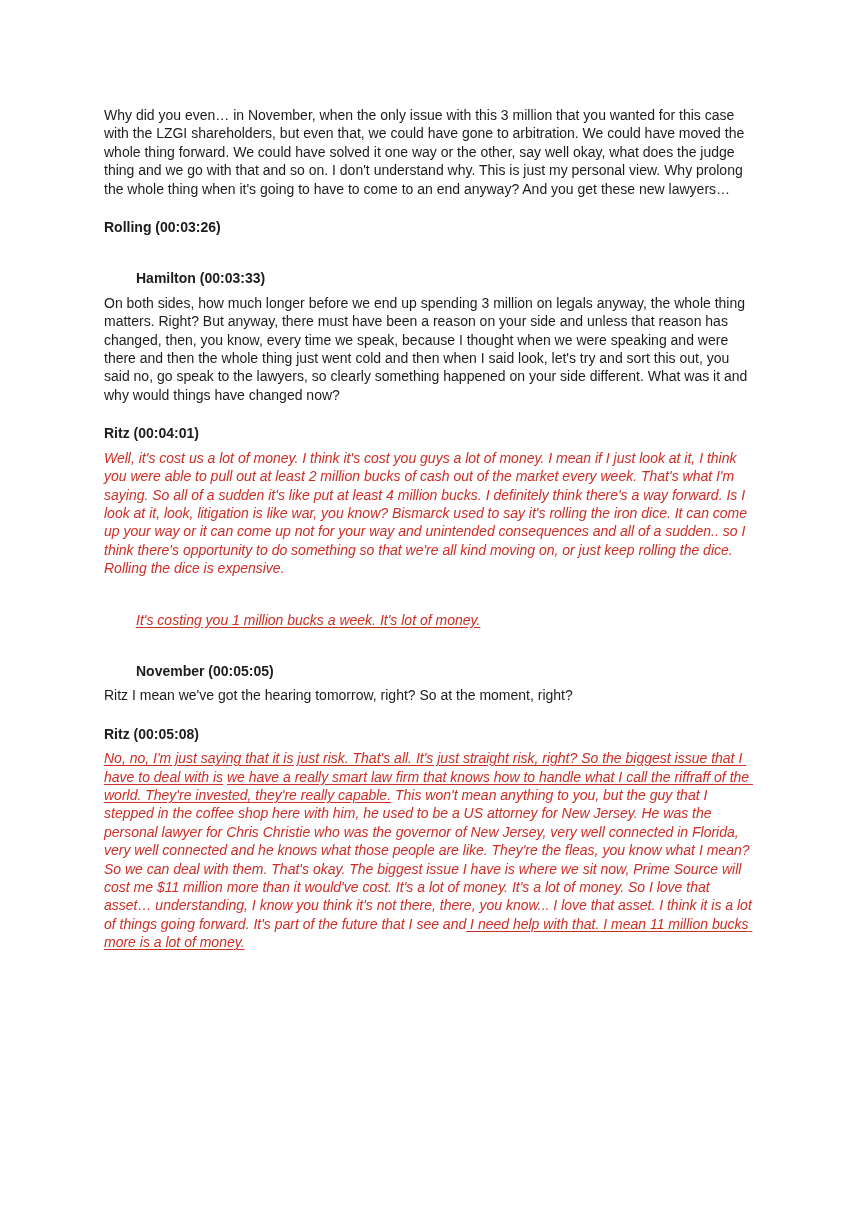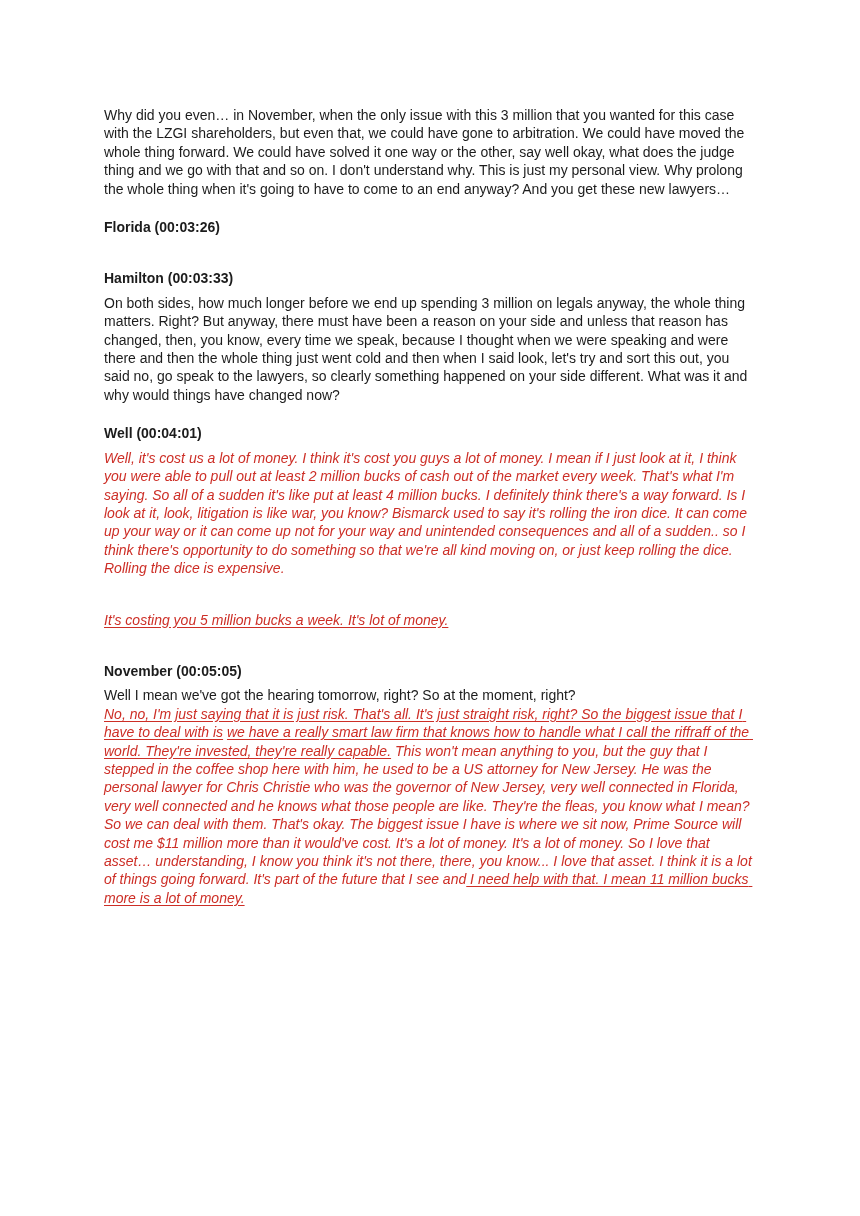--- a/index.html
+++ b/index.html
@@ -28,42 +28,44 @@
     margin: 0;
     white-space: pre-wrap;
   }
   .block-heading {
     margin: 20px 0 6px 0;
     font-weight: bold;
     color: var(--ink, #000000);
   }
   .extra-space {
     margin-top: 33px;
+    margin-left: 32px;
   }
   .content > :first-child {
     margin-top: 0;
   }
   .red {
     color: var(--red, #cd2e26);
     font-style: italic;
   }
   .underline {
     text-decoration: underline;
     text-underline-offset: 2px;
   }
 </style>
 </head>
 <body>
 
 <div class="page">
   <div class="content">
       <div class="block-paragraph"><span>Why did you even… in November, when the only issue with this 3 million that you wanted for this case with the LZGI shareholders, but even that, we could have gone to arbitration. We could have moved the whole thing forward. We could have solved it one way or the other, say well okay, what does the judge thing and we go with that and so on. I don't understand why. This is just my personal view. Why prolong the whole thing when it's going to have to come to an end anyway? And you get these new lawyers…</span></div>
-      <div class="block-heading">Florida (00:03:26)</div>
+      <div class="block-heading">Rolling (00:03:26)</div>
       <div class="extra-space block-heading">Hamilton (00:03:33)</div>
       <div class="block-paragraph"><span>On both sides, how much longer before we end up spending 3 million on legals anyway, the whole thing matters. Right? But anyway, there must have been a reason on your side and unless that reason has changed, then, you know, every time we speak, because I thought when we were speaking and were there and then the whole thing just went cold and then when I said look, let's try and sort this out, you said no, go speak to the lawyers, so clearly something happened on your side different. What was it and why would things have changed now?</span></div>
-      <div class="block-heading">Well (00:04:01)</div>
+      <div class="block-heading">Ritz (00:04:01)</div>
       <div class="block-paragraph"><span class="red">Well, it's cost us a lot of money. I think it's cost you guys a lot of money. I mean if I just look at it, I think you were able to pull out at least 2 million bucks of cash out of the market every week. That's what I'm saying. So all of a sudden it's like put at least 4 million bucks. I definitely think there's a way forward. Is I look at it, look, litigation is like war, you know? Bismarck used to say it's rolling the iron dice. It can come up your way or it can come up not for your way and unintended consequences and all of a sudden.. so I think there's opportunity to do something so that we're all kind moving on, or just keep rolling the dice. Rolling the dice is expensive.</span></div>
-      <div class="extra-space block-paragraph"><span class="red underline">It's costing you 5 million bucks a week. It's lot of money.</span></div>
+      <div class="extra-space block-paragraph"><span class="red underline">It's costing you 1 million bucks a week. It's lot of money.</span></div>
       <div class="extra-space block-heading">November (00:05:05)</div>
-      <div class="block-paragraph"><span>Well I mean we've got the hearing tomorrow, right? So at the moment, right?</span></div>
+      <div class="block-paragraph"><span>Ritz I mean we've got the hearing tomorrow, right? So at the moment, right?</span></div>
+      <div class="block-heading">Ritz (00:05:08)</div>
       <div class="block-paragraph"><span class="red underline">No, no, I'm just saying that it is just risk. That's all. It's just straight risk, right? So the biggest issue that I have to deal with is</span><span class="red"> </span><span class="red underline">we have a really smart law firm that knows how to handle what I call the riffraff of the world. They're invested, they're really capable.</span><span class="red"> This won't mean anything to you, but the guy that I stepped in the coffee shop here with him, he used to be a US attorney for New Jersey. He was the personal lawyer for Chris Christie who was the governor of New Jersey, very well connected in Florida, very well connected and he knows what those people are like. They're the fleas, you know what I mean? So we can deal with them. That's okay. The biggest issue I have is where we sit now, Prime Source will cost me $11 million more than it would've cost. It's a lot of money. It's a lot of money. So I love that asset… understanding, I know you think it's not there, there, you know... I love that asset. I think it is a lot of things going forward. It's part of the future that I see and</span><span class="red underline"> I need help with that. I mean 11 million bucks more is a lot of money.</span></div>
     </div>
 </div>
 
 </body></html>

